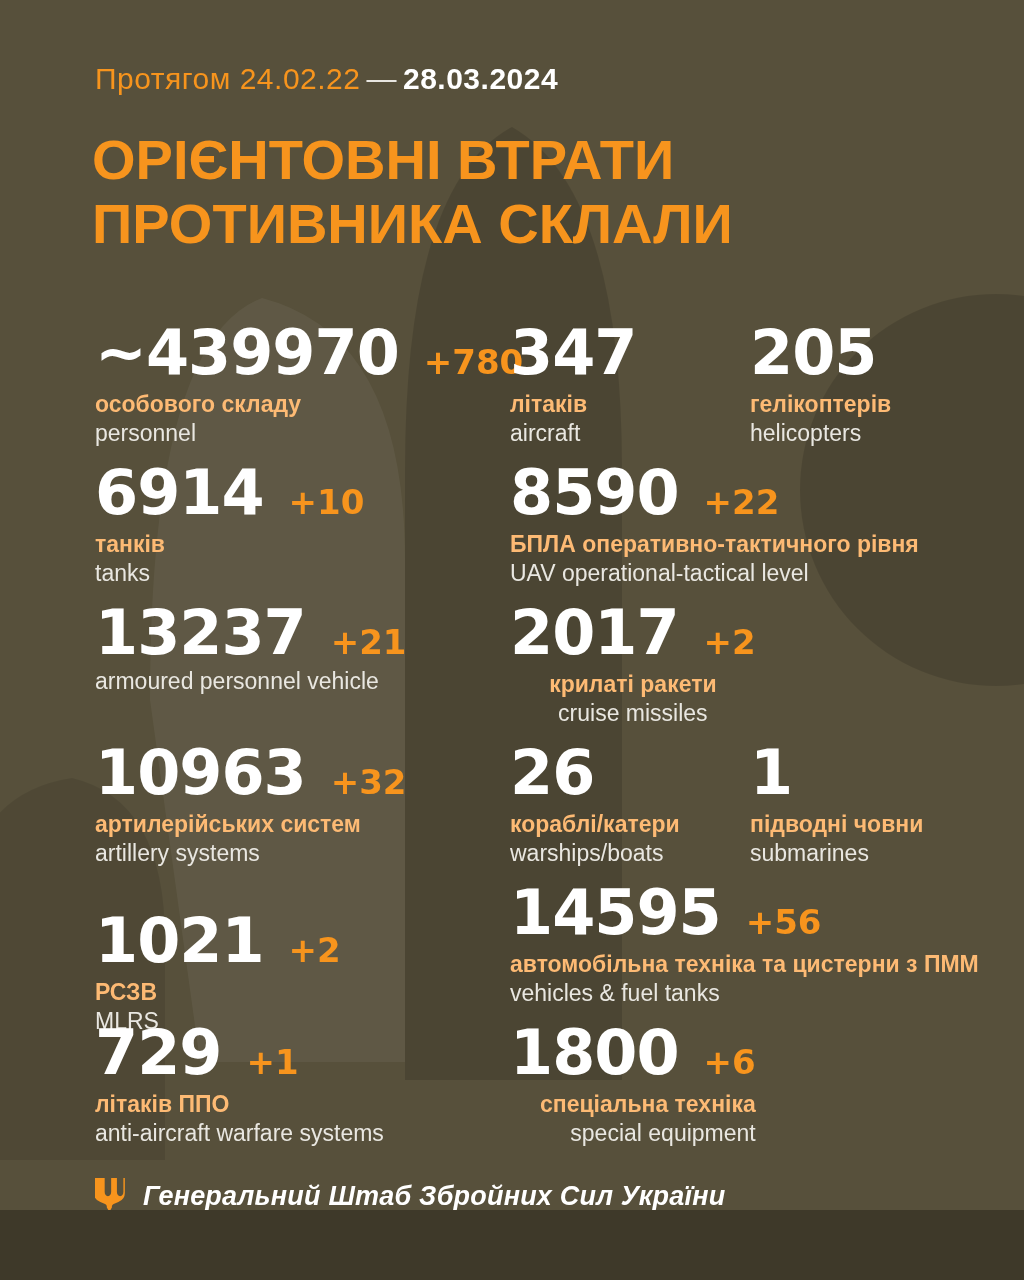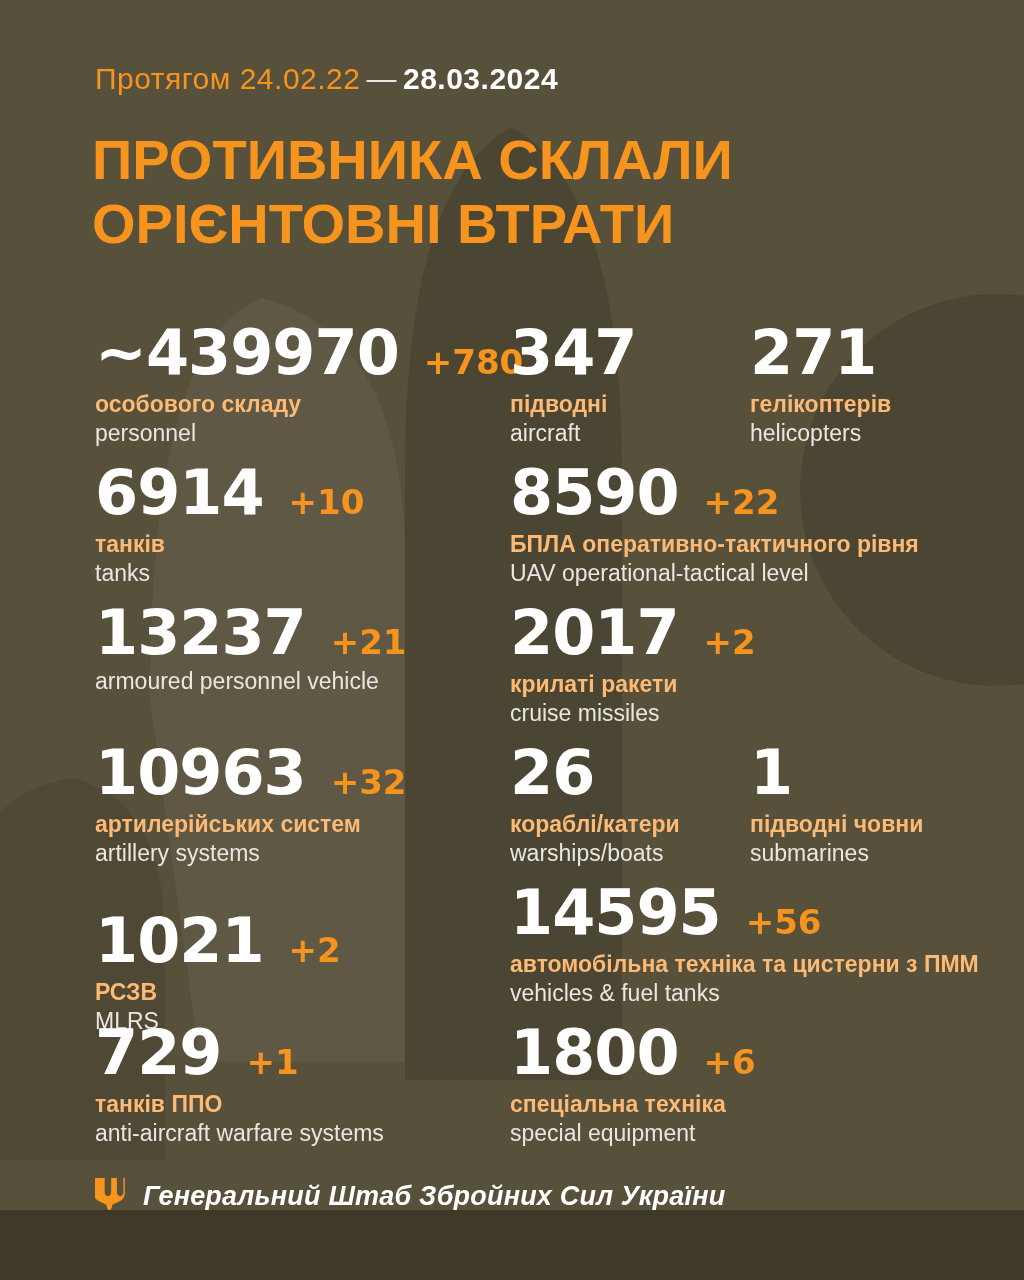--- a/index.html
+++ b/index.html
@@ -52,46 +52,46 @@
     <circle cx="996" cy="490" r="196" fill="rgba(0,0,0,0.13)"></circle>
 
     <path d="M-40,1160 L-40,940 Q-40,795 72,778 Q165,800 165,940 L165,1160 Z" fill="rgba(0,0,0,0.09)"></path>
   </svg>
 
   <div class="date">
     <span>Протягом 24.02.22</span><span class="dash">—</span><span class="end">28.03.2024</span>
   </div>
 
   <div class="title">
+    <div>ОРІЄНТОВНІ ВТРАТИ</div>
     <div>ПРОТИВНИКА СКЛАЛИ</div>
-    <div>ОРІЄНТОВНІ ВТРАТИ</div>
   </div>
 
   <div id="stats-layer">
     <div class="stat" style="left: 95px; top: 320px;">
       <div class="num-row">
         <span class="num">~439970</span>
         <span class="delta">+780</span>
       </div>
       <div class="lua">особового складу</div>
       <div class="len">personnel</div>
     </div>
 
     <div class="stat" style="left: 510px; top: 320px;">
       <div class="num-row">
         <span class="num">347</span>
 
       </div>
-      <div class="lua">підводні</div>
+      <div class="lua">літаків</div>
       <div class="len">aircraft</div>
     </div>
 
     <div class="stat" style="left: 750px; top: 320px;">
       <div class="num-row">
-        <span class="num">271</span>
+        <span class="num">205</span>
 
       </div>
       <div class="lua">гелікоптерів</div>
       <div class="len">helicopters</div>
     </div>
 
     <div class="stat" style="left: 95px; top: 460px;">
       <div class="num-row">
         <span class="num">6914</span>
         <span class="delta">+10</span>
@@ -110,21 +110,21 @@
     </div>
 
     <div class="stat" style="left: 95px; top: 600px;">
       <div class="num-row">
         <span class="num">13237</span>
         <span class="delta">+21</span>
       </div>
       <div class="len">armoured personnel vehicle</div>
     </div>
 
-    <div class="stat" style="left: 510px; top: 600px;">
+    <div class="stat" style="left: 510px; top: 600px; text-align: center;">
       <div class="num-row">
         <span class="num">2017</span>
         <span class="delta">+2</span>
       </div>
       <div class="lua">крилаті ракети</div>
       <div class="len">cruise missiles</div>
     </div>
 
     <div class="stat" style="left: 95px; top: 740px;">
       <div class="num-row">
@@ -169,25 +169,25 @@
       </div>
       <div class="lua">автомобільна техніка та цистерни з ПММ</div>
       <div class="len">vehicles &amp; fuel tanks</div>
     </div>
 
     <div class="stat" style="left: 95px; top: 1020px;">
       <div class="num-row">
         <span class="num">729</span>
         <span class="delta">+1</span>
       </div>
-      <div class="lua">танків ППО</div>
+      <div class="lua">літаків ППО</div>
       <div class="len">anti-aircraft warfare systems</div>
     </div>
 
-    <div class="stat" style="left: 510px; top: 1020px;">
+    <div class="stat" style="left: 510px; top: 1020px; text-align: right;">
       <div class="num-row">
         <span class="num">1800</span>
         <span class="delta">+6</span>
       </div>
       <div class="lua">спеціальна техніка</div>
       <div class="len">special equipment</div>
     </div>
   </div>
 
   <div class="footer">

